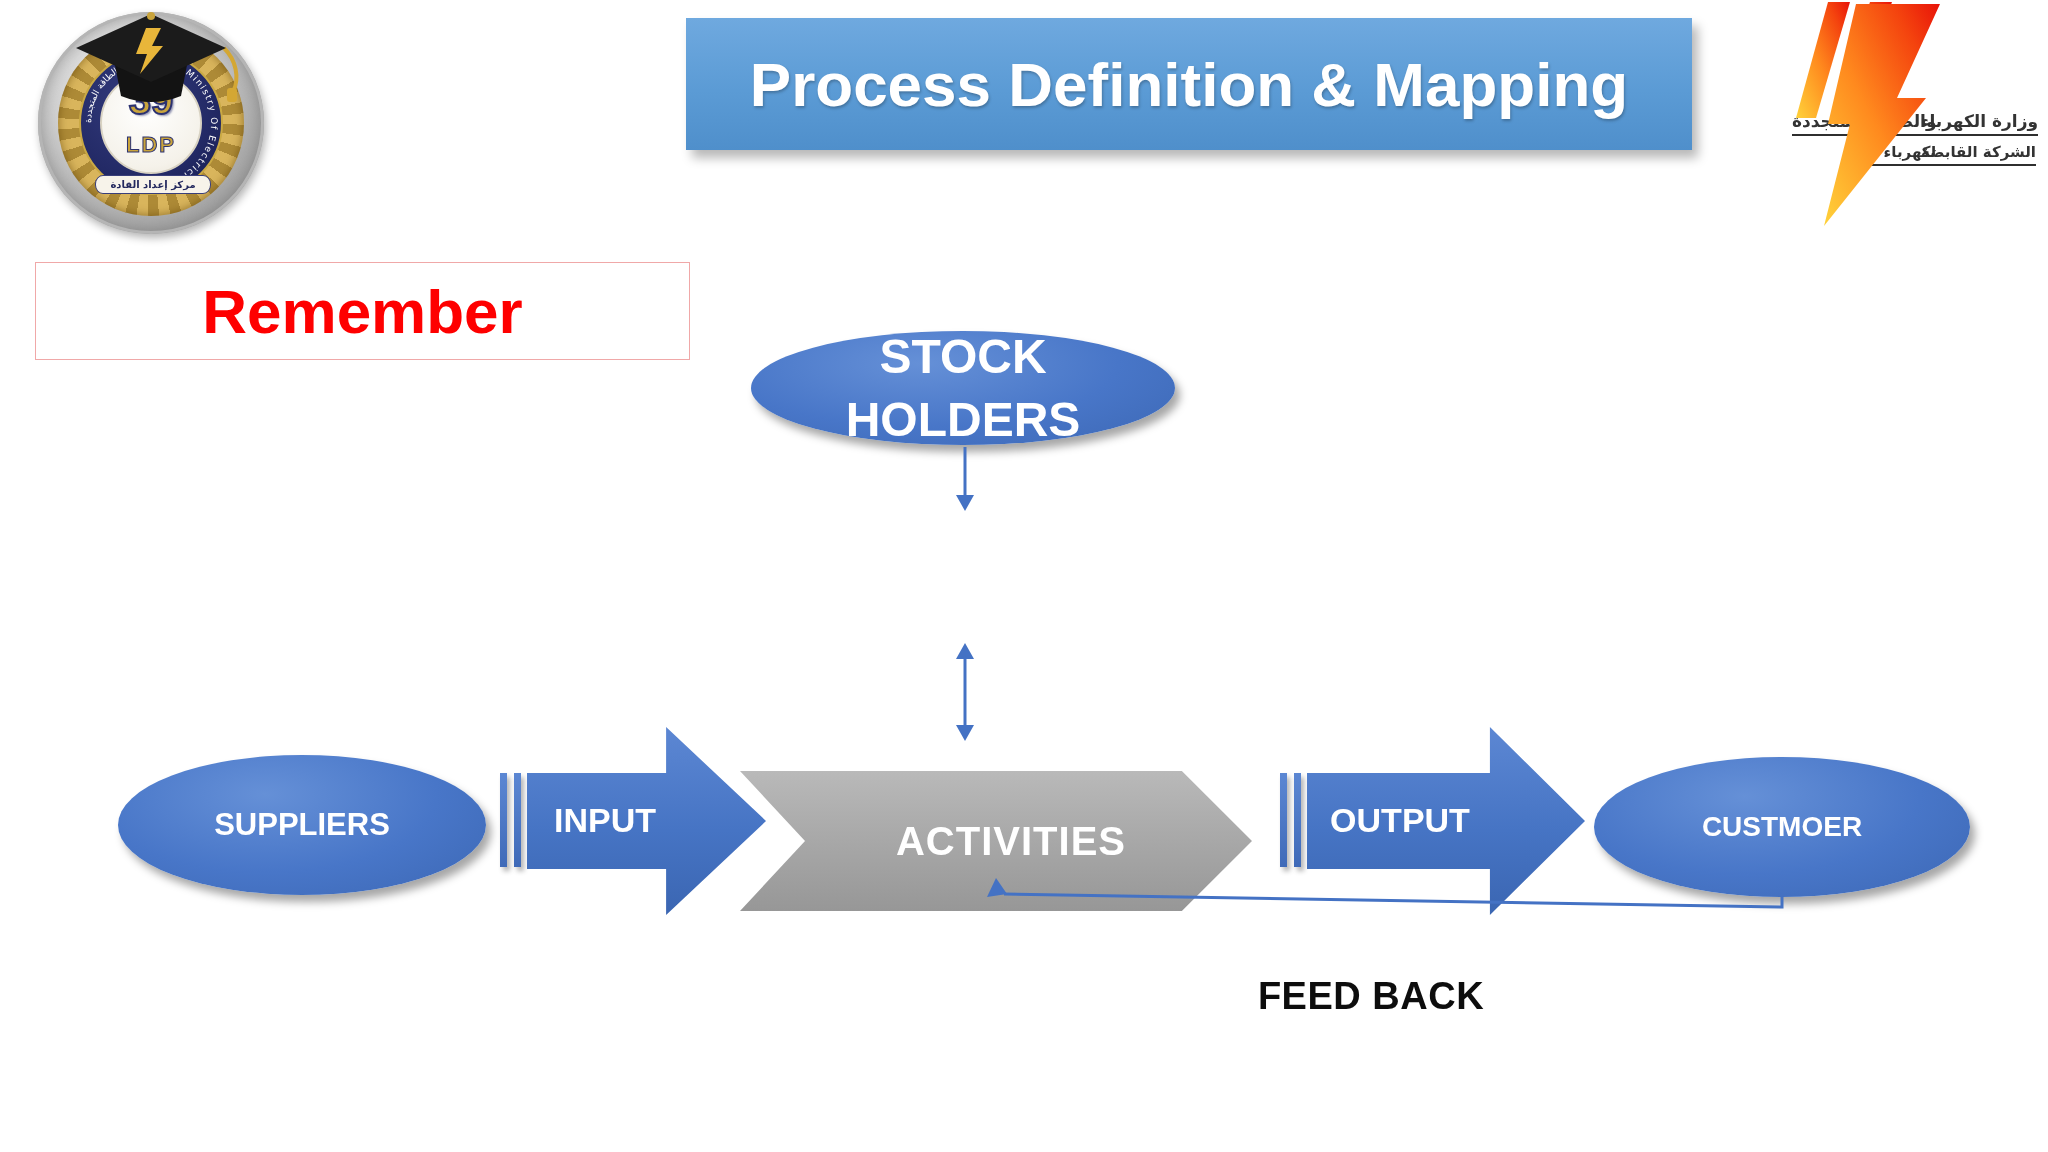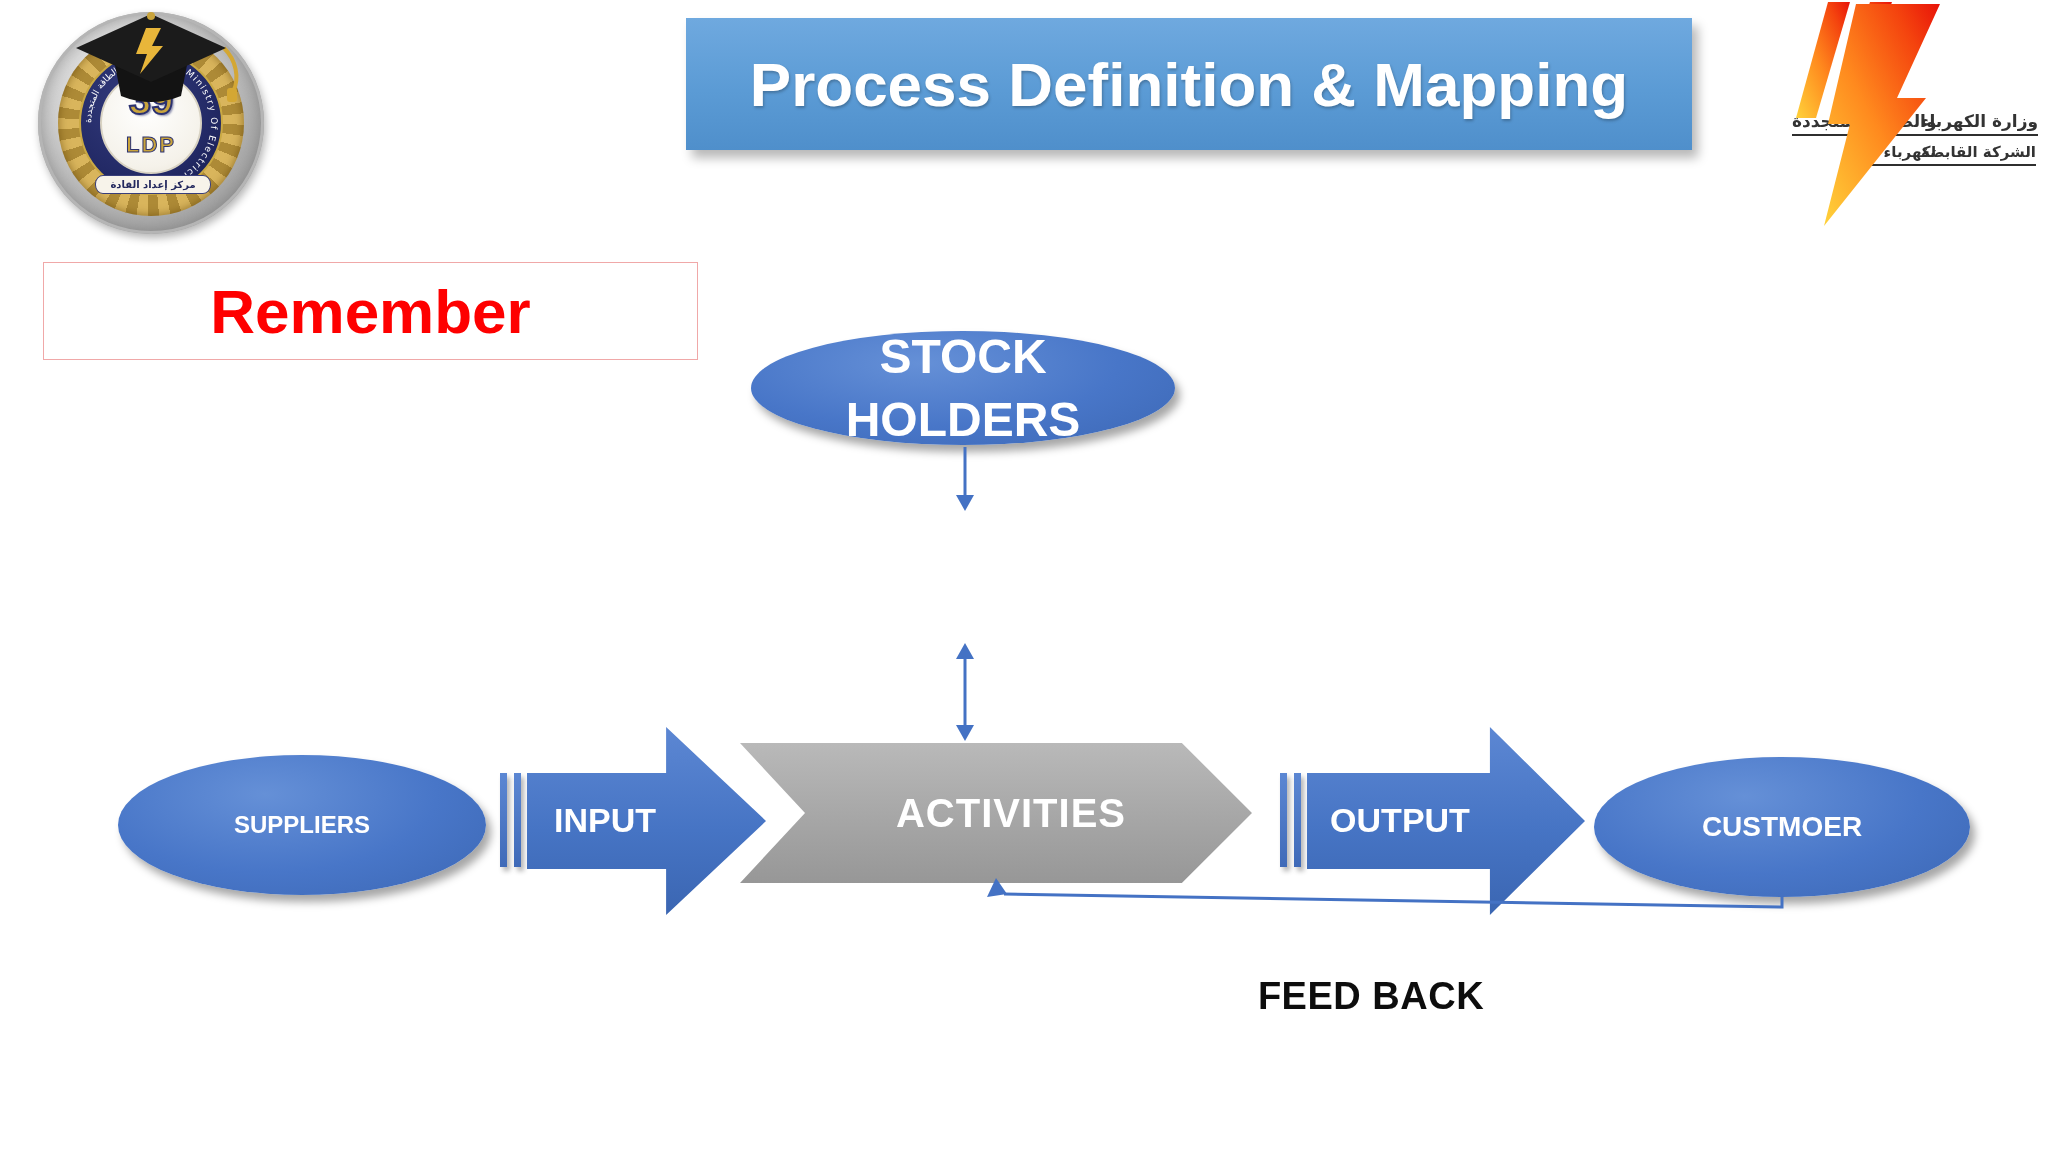--- a/index.html
+++ b/index.html
@@ -17,21 +17,21 @@
     display:flex;align-items:center;justify-content:center;
   }
   .title-banner .txt{
     color:#ffffff;font-size:62px;font-weight:bold;letter-spacing:0px;
     text-shadow:1px 2px 3px rgba(0,0,0,0.25);white-space:nowrap;
   }
 
   
   .remember-box{
     left:35px;top:262px;width:653px;height:96px;background:#ffffff;
-    border:1.5px solid #f0a8a8;display:flex;align-items:center;justify-content:center;margin-left:8px;
+    border:1.5px solid #f0a8a8;display:flex;align-items:center;justify-content:center;
   }
   .remember-box .txt{color:#fe0000;font-size:62px;font-weight:bold;}
 
   
   .badge{left:34px;top:2px;width:240px;height:242px;}
   .badge .outer{
     position:absolute;left:4px;top:10px;width:226px;height:222px;border-radius:50%;
     background:radial-gradient(circle at 38% 32%, #efefef 0%, #d2d2d2 35%, #aaaaaa 68%, #878787 100%);
     box-shadow:2px 4px 8px rgba(0,0,0,0.3), inset 0 0 0 3px #b5b5b5, inset 0 0 18px rgba(90,90,90,.55);
   }
@@ -84,25 +84,25 @@
   
   .ellipse{
     border-radius:50%;
     background:radial-gradient(ellipse at 40% 28%, #6590d7 0%, #4876c8 55%, #3c67b4 100%);
     box-shadow:5px 7px 9px rgba(0,0,0,0.35);
     display:flex;align-items:center;justify-content:center;flex-direction:column;
     color:#ffffff;font-weight:bold;text-align:center;
   }
   .el-stock{left:751px;top:331px;width:424px;height:114px;font-size:48px;line-height:1.32;}
   .el-process{left:753px;top:514px;width:410px;height:126px;font-size:38px;line-height:1.32;}
-  .el-suppliers{left:118px;top:755px;width:368px;height:140px;font-size:24px;}
+  .el-suppliers{left:118px;top:755px;width:368px;height:140px;font-size:31px;}
   .el-customer{left:1594px;top:757px;width:376px;height:140px;font-size:28px;}
 
   .chevron{
-    left:740px;top:743px;width:512px;height:140px;
+    left:740px;top:771px;width:512px;height:140px;
     background:linear-gradient(180deg,#b9b9b9 0%,#a6a6a6 55%,#979797 100%);
     clip-path:polygon(0% 0%, 86.3% 0%, 100% 50%, 86.3% 100%, 0% 100%, 12.7% 50%);
     filter:drop-shadow(5px 6px 5px rgba(0,0,0,0.35));
     display:flex;align-items:center;justify-content:center;
   }
   .chevron .txt{color:#ffffff;font-size:40px;font-weight:bold;letter-spacing:1px;padding-left:30px;}
 
   .sarrow{height:188px;}
   .sarrow .bar{
     position:absolute;top:46px;width:7px;height:94px;

